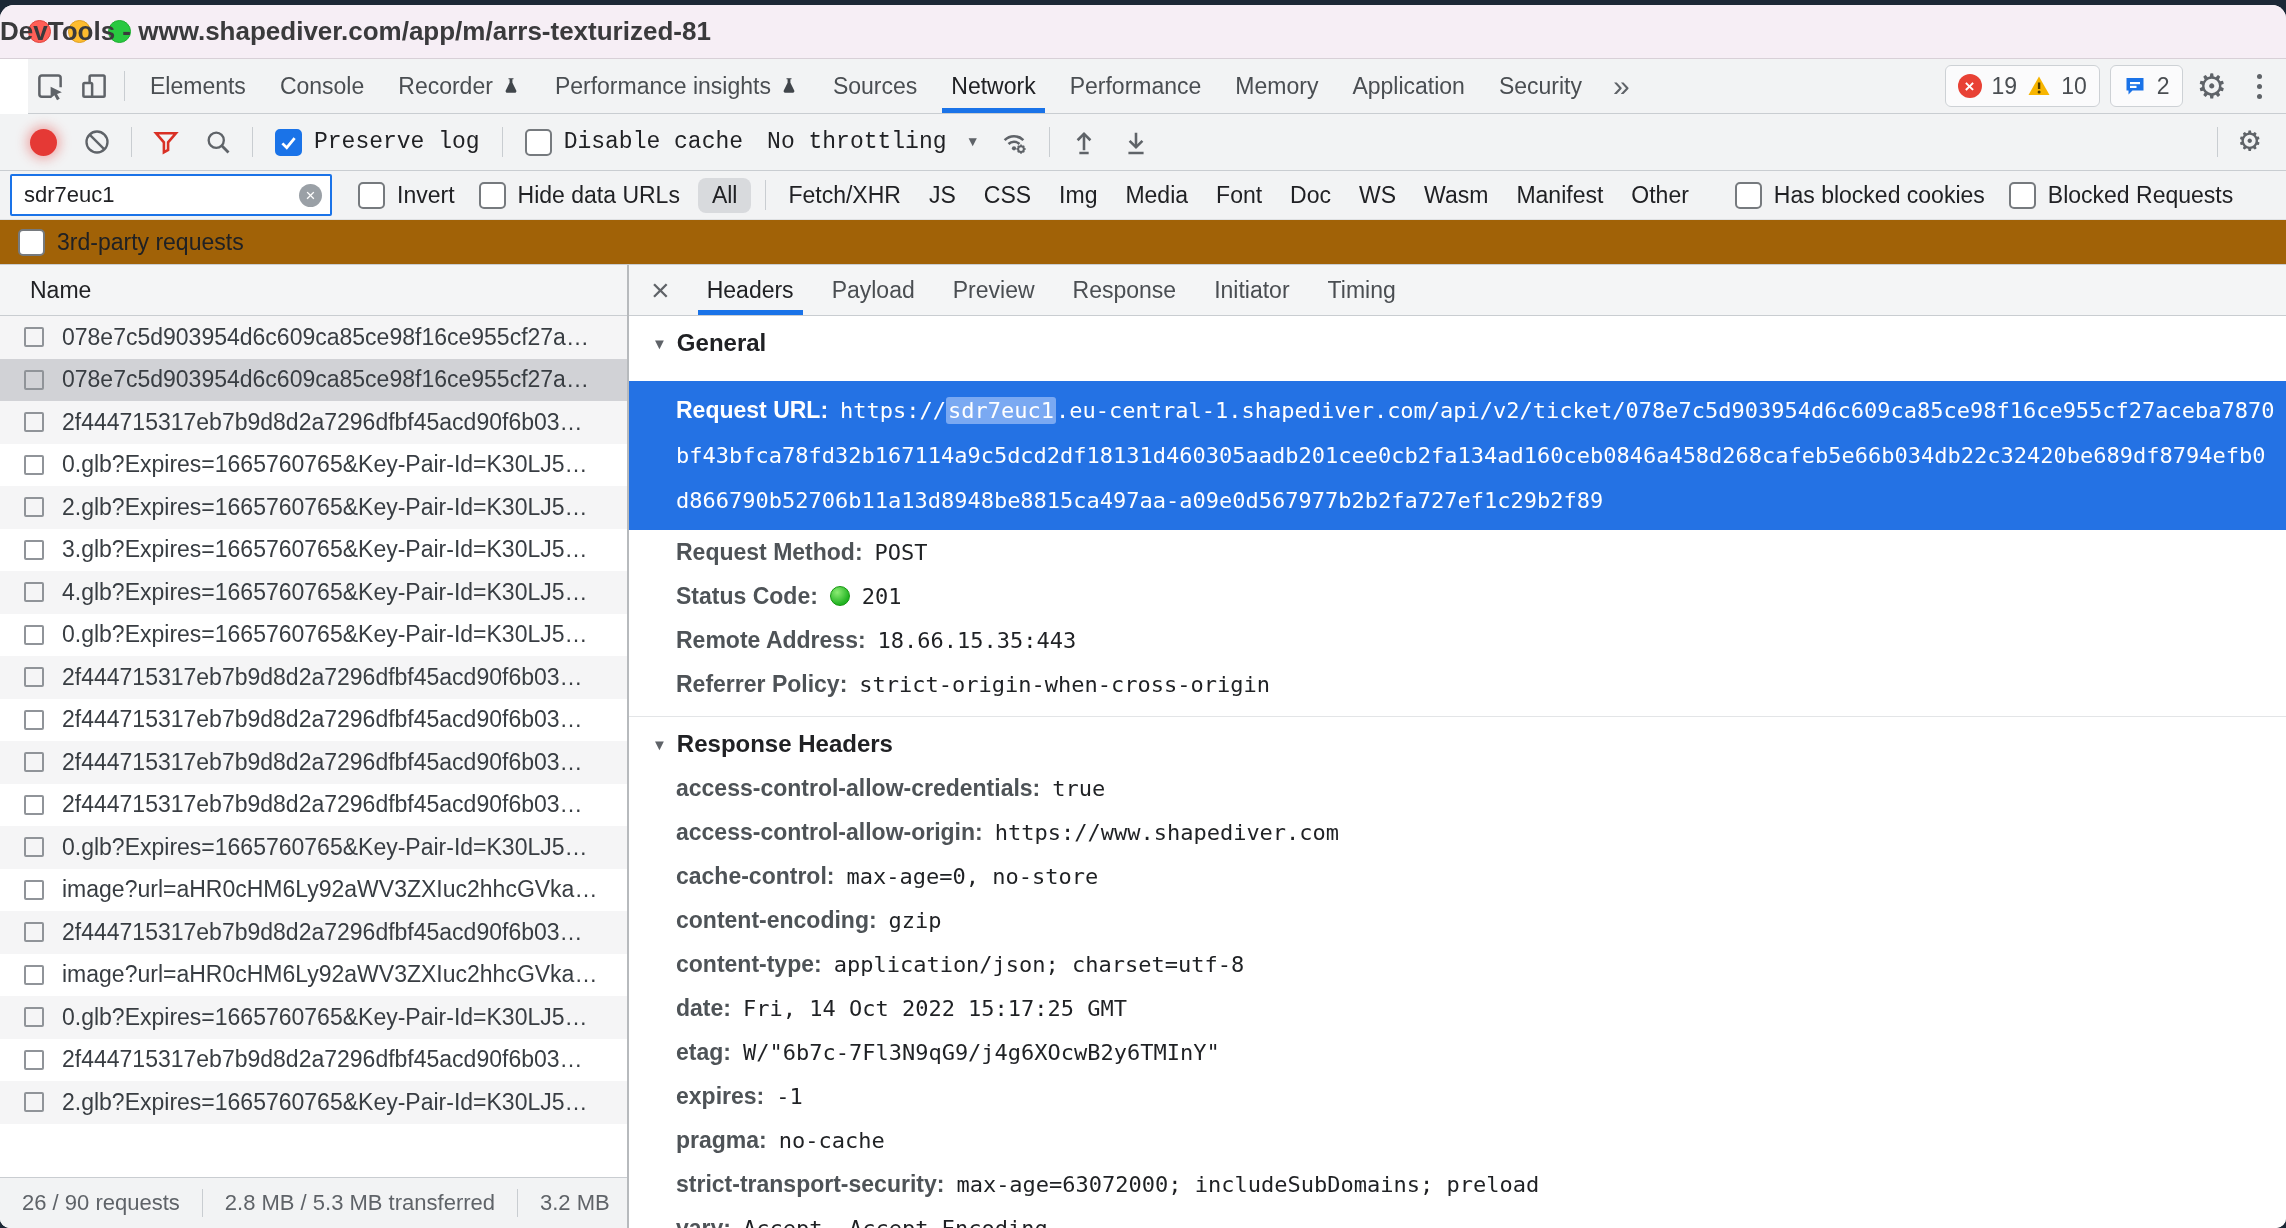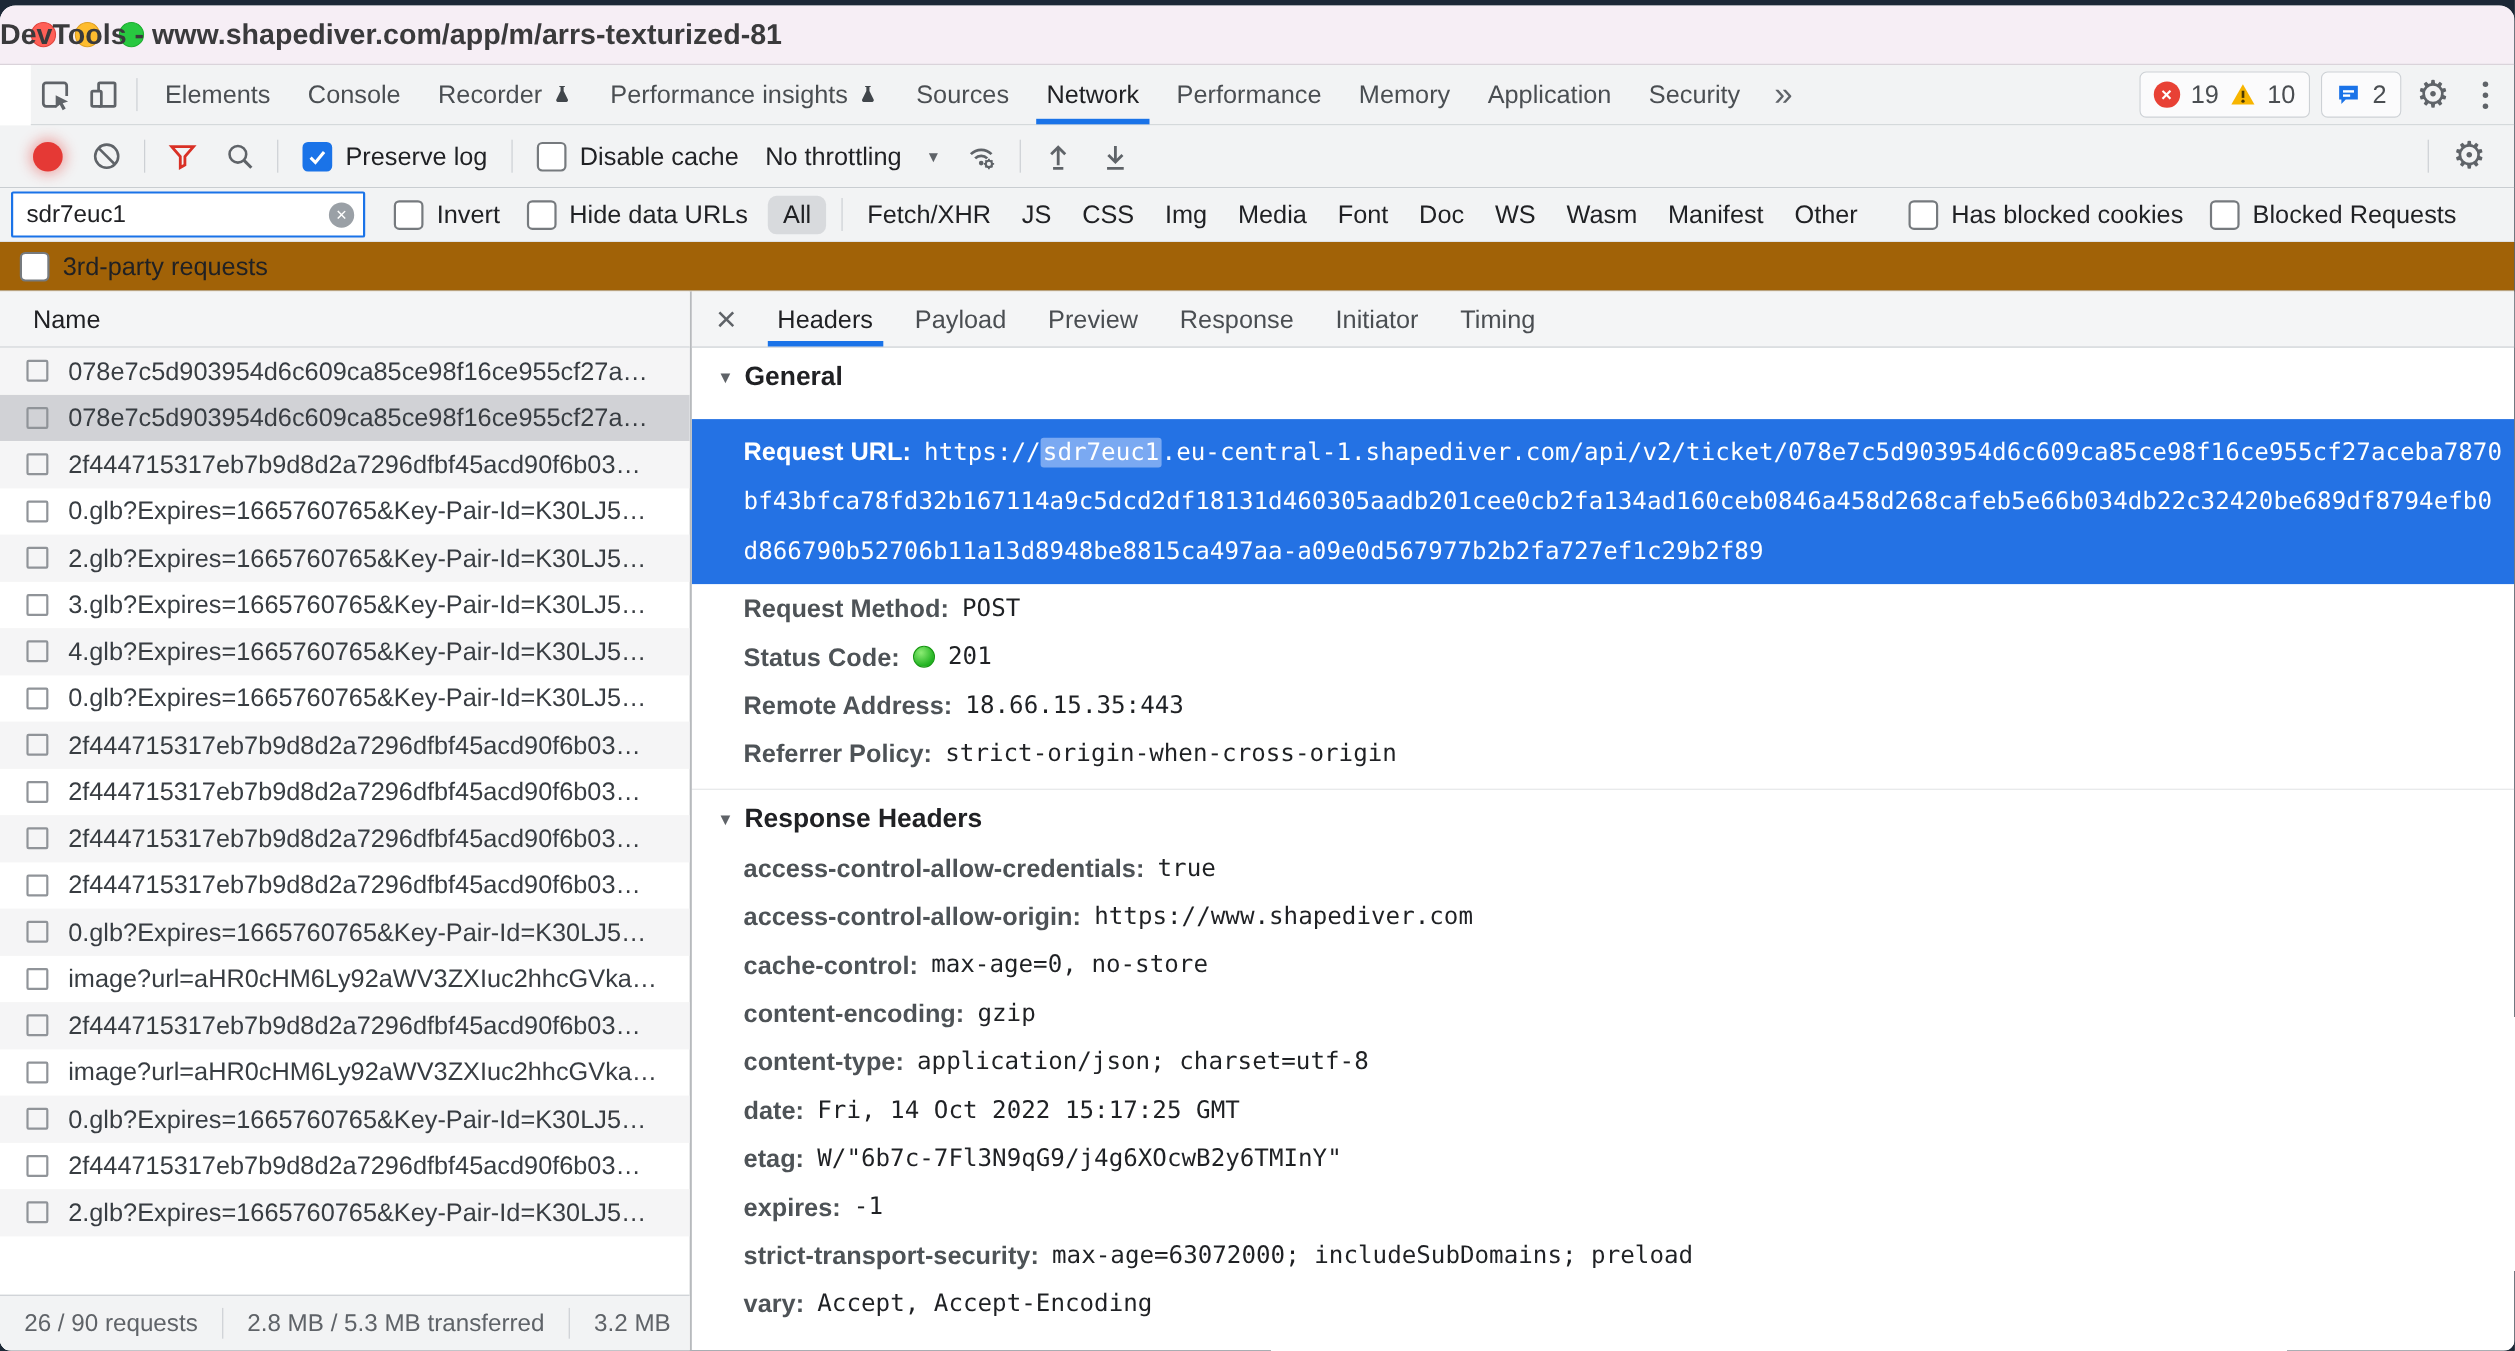--- a/index.html
+++ b/index.html
@@ -30,21 +30,21 @@
   .badgegroup{display:flex;align-items:center;gap:10px;border:1px solid #cdd1d5;border-radius:6px;
               background:#fbfbfc;height:40px;padding:0 12px;margin-left:10px;}
   .errdot{width:24px;height:24px;border-radius:50%;background:#e84135;color:#fff;display:flex;
           align-items:center;justify-content:center;font-size:17px;font-weight:bold;line-height:1;}
   .gearglyph{font-size:34px;color:#5f6368;padding:0 14px;line-height:1;}
   .kebab{display:flex;flex-direction:column;gap:5px;padding:0 16px;margin-right:8px;}
   .kebab i{width:5px;height:5px;border-radius:50%;background:#5f6368;}
 
   
   .nettoolbar{height:56px;flex:none;background:#f2f3f4;border-bottom:1px solid #c9cdd1;
-              display:flex;align-items:center;font-size:23px;color:#202124;padding-left:16px;}
+              display:flex;align-items:center;font-size:23px;color:#202124;padding-left:16px;font-family:Liberation Mono, monospace;}
   .recbtn{width:27px;height:27px;border-radius:50%;background:#e53935;
           box-shadow:0 0 12px 3px rgba(229,57,53,.4);margin:0 14px;}
   .icbtn{display:flex;align-items:center;justify-content:center;padding:0 12px;height:56px;}
   .cbwrap{display:flex;align-items:center;gap:12px;padding:0 14px;white-space:nowrap;}
   .cb{width:27px;height:27px;border:2px solid #767a7e;border-radius:5px;background:#fff;flex:none;
       display:flex;align-items:center;justify-content:center;box-sizing:border-box;}
   .cb.checked{background:#1a73e8;border-color:#1a73e8;}
   .caret{font-size:14px;color:#5f6368;margin-left:22px;}
   .throt{margin-left:10px;white-space:nowrap;}
   .spacer{flex:1;}
@@ -473,20 +473,24 @@
         </div>
         <div class="kv">
           <span class="k">etag:</span>
           <span class="v">W/"6b7c-7Fl3N9qG9/j4g6XOcwB2y6TMInY"</span>
         </div>
         <div class="kv">
           <span class="k">expires:</span>
           <span class="v">-1</span>
         </div>
         <div class="kv">
+          <span class="k">pragma:</span>
+          <span class="v">no-cache</span>
+        </div>
+        <div class="kv">
           <span class="k">strict-transport-security:</span>
           <span class="v">max-age=63072000; includeSubDomains; preload</span>
         </div>
         <div class="kv">
           <span class="k">vary:</span>
           <span class="v">Accept, Accept-Encoding</span>
         </div>
 
       </div>
     </div>

